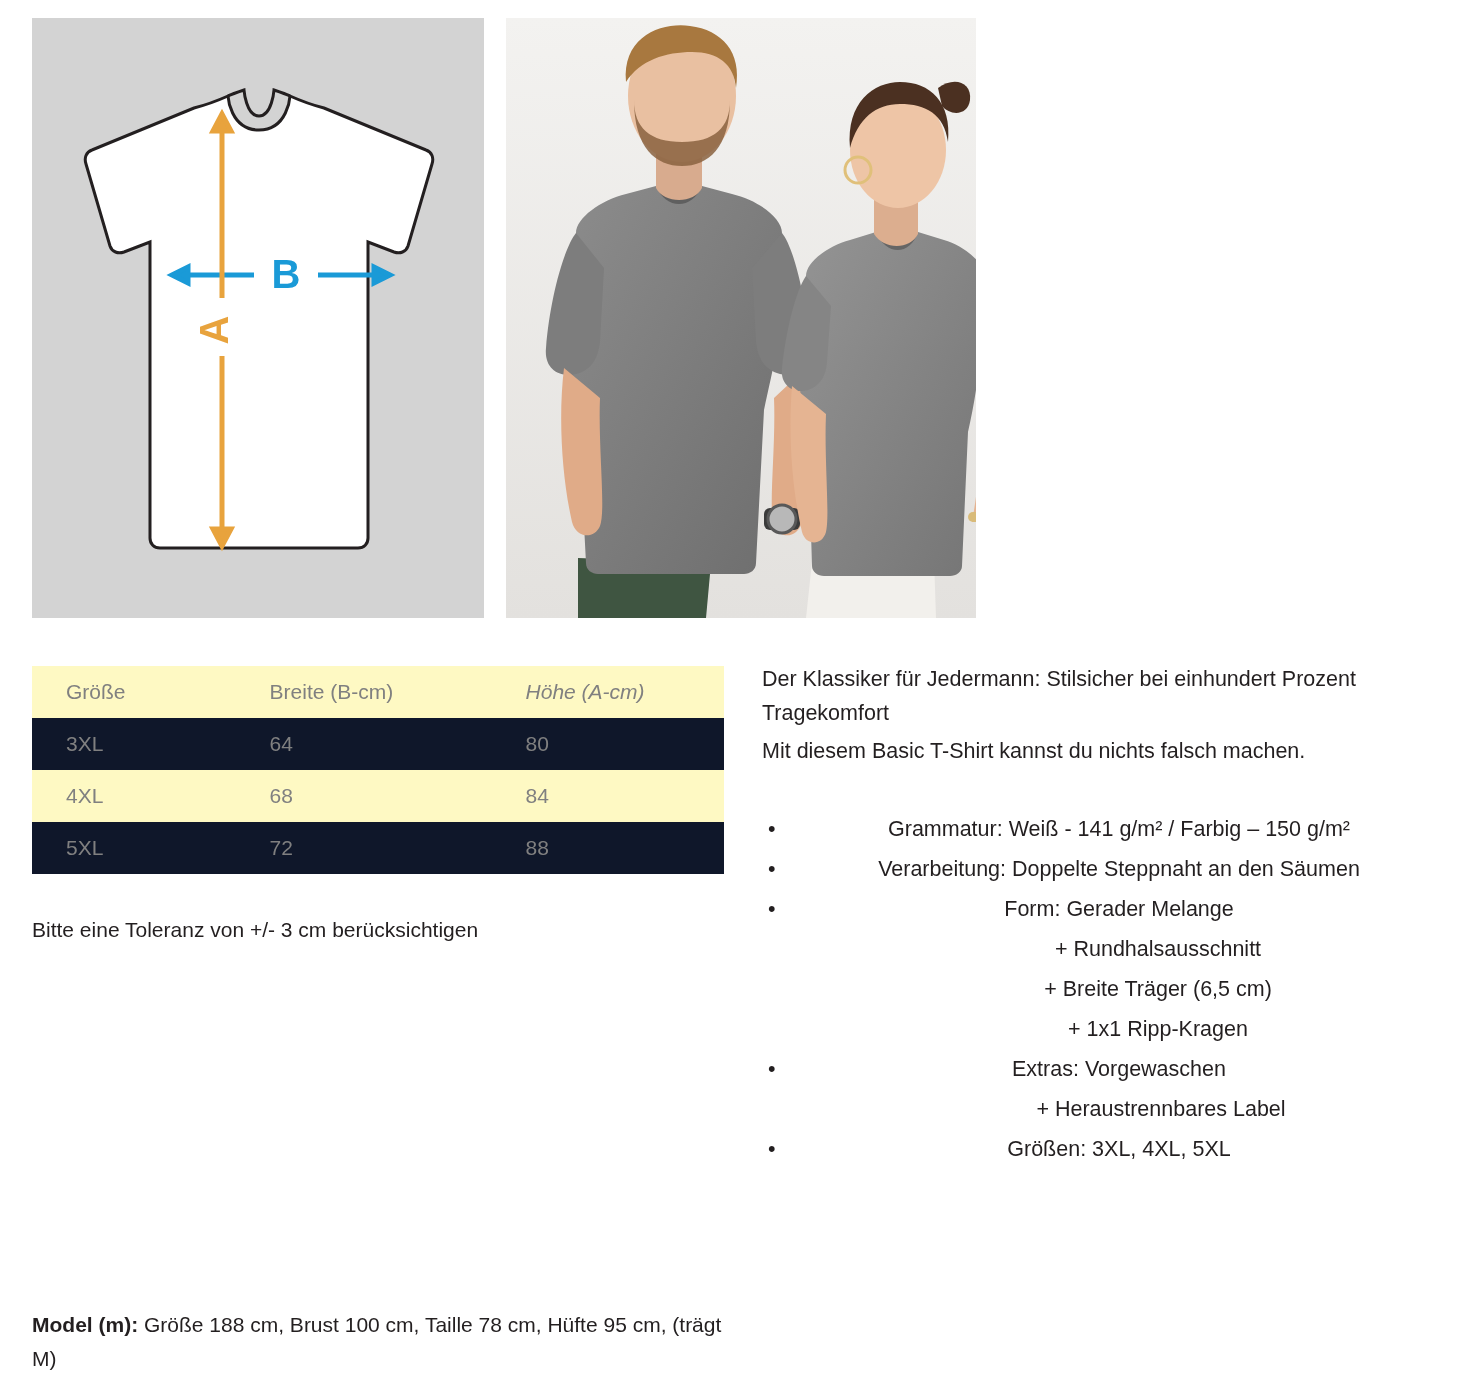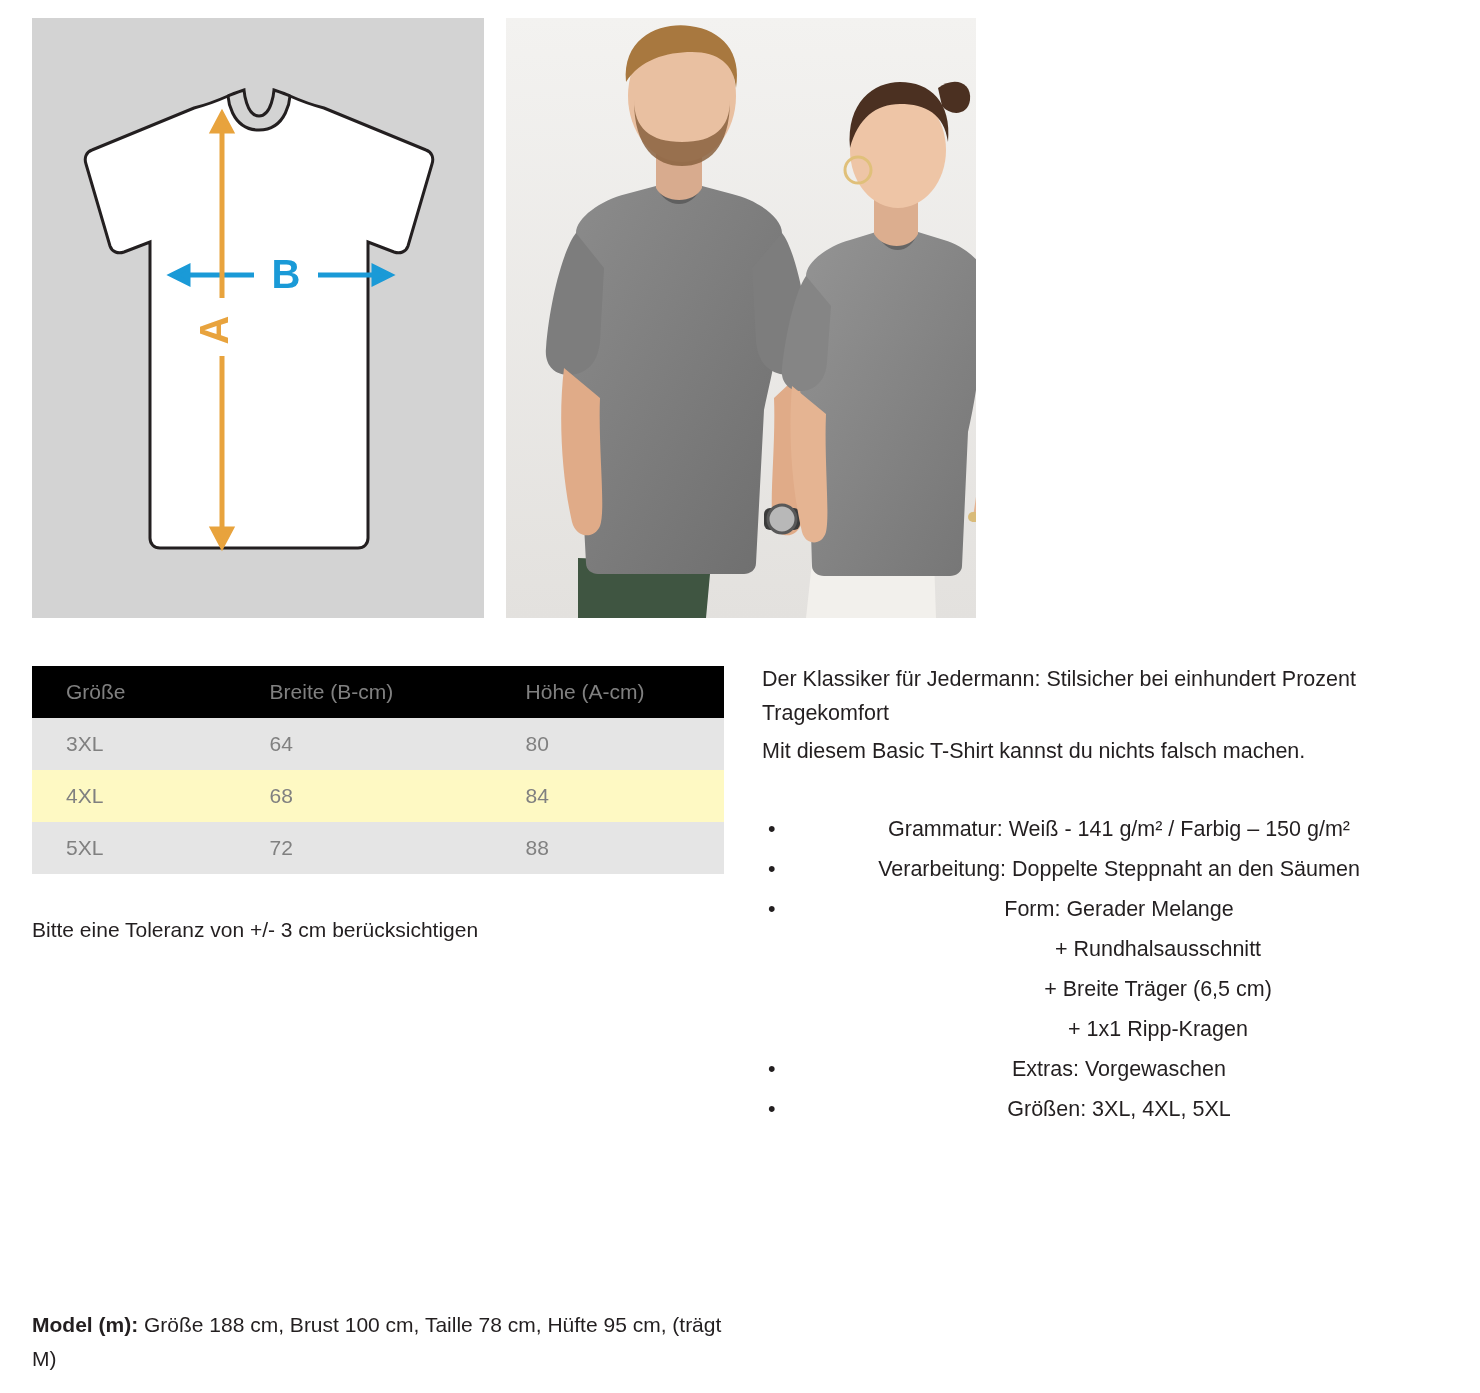--- a/index.html
+++ b/index.html
@@ -56,23 +56,23 @@
   }
   .size-table td, .size-table th {
     text-align: left;
     font-weight: normal;
     padding: 12px 0 12px 34px;
     height: 28px;
     vertical-align: middle;
   }
   .size-table .col-size   { width: 196px; }
   .size-table .col-width  { width: 262px; }
-  .size-table .col-height { width: 234px; }
-  .size-table thead tr { background: #000000; }
-  .size-table tbody tr.odd  { background: #e5e5e5; }
+  .size-table .col-height { width: 234px; font-style: italic; }
+  .size-table thead tr { background: #fef9c3; }
+  .size-table tbody tr.odd  { background: #0f172a; }
   .size-table tbody tr.even { background: #fef9c3; }
 
   .tolerance-note {
     position: absolute;
     left: 32px;
     top: 918px;
     width: 700px;
     font-size: 21px;
     color: #231f20;
   }
@@ -280,15 +280,16 @@
   <p class="intro-p justify">Mit diesem Basic T-Shirt kannst du nichts falsch machen.</p>
 
   <ul class="spec-list">
     <li class="bullet">Grammatur: Weiß - 141 g/m² / Farbig – 150 g/m²</li>
     <li class="bullet">Verarbeitung: Doppelte Steppnaht an den Säumen</li>
     <li class="bullet">Form: Gerader Melange</li>
     <li class="sub">+ Rundhalsausschnitt</li>
     <li class="sub">+ Breite Träger (6,5 cm)</li>
     <li class="sub">+ 1x1 Ripp-Kragen</li>
     <li class="bullet">Extras: Vorgewaschen</li>
+    <li class="sub2">+ Heraustrennbares Label</li>
     <li class="bullet">Größen:  3XL, 4XL, 5XL</li>
   </ul>
 </div>
 
 </body></html>

